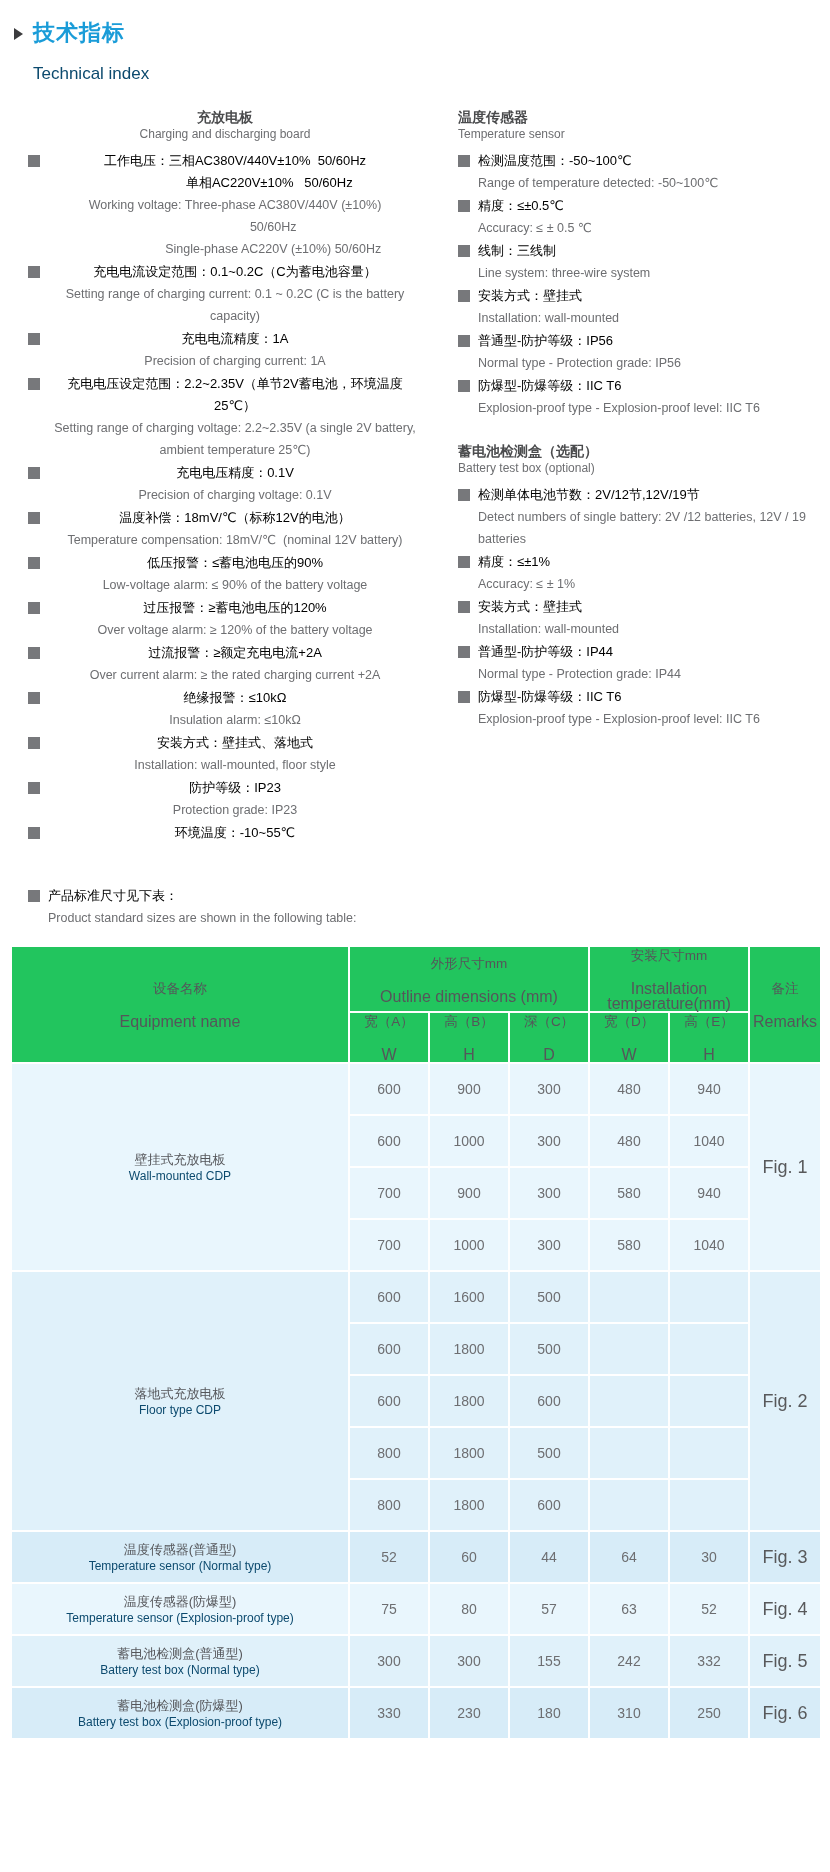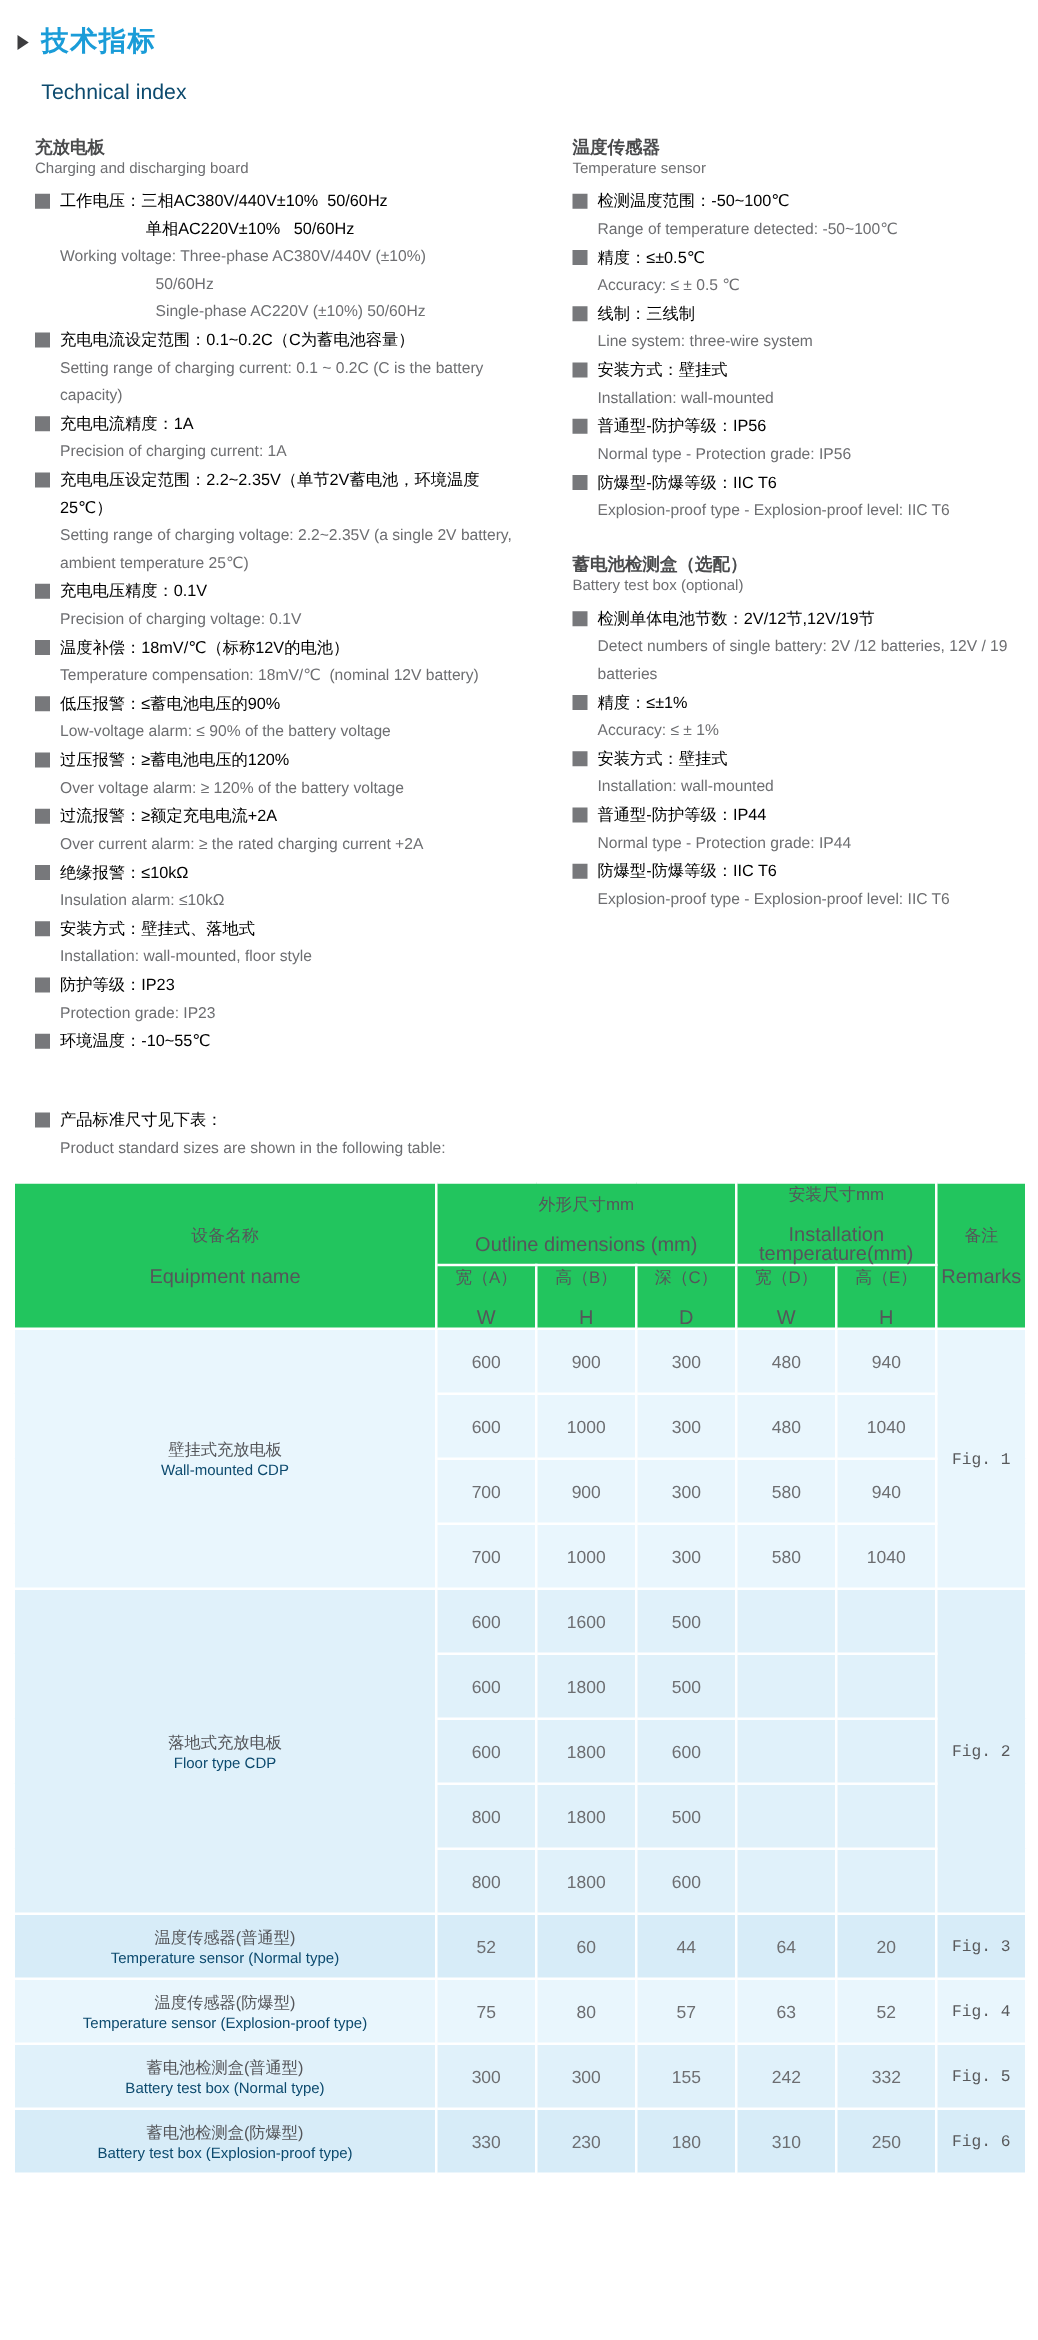--- a/index.html
+++ b/index.html
@@ -15,21 +15,21 @@
     width:0; height:0; margin:8px 10px 0 0;
     border-left:9px solid #3c3c3e;
     border-top:6px solid transparent;
     border-bottom:6px solid transparent;
   }
   .title-cn { font-size:22px; font-weight:600; color:#1a9cd8; letter-spacing:1px; line-height:26px; }
   .title-en { font-size:17px; color:#0c4a6e; margin-top:18px; }
 
   
   .columns { display:flex; margin:24px 0 0 28px; }
-  .col-left  { width:394px; }
+  .col-left  { width:394px;text-align:center; }
   .col-right { width:372px; margin-left:36px; }
   .sec-head { margin-bottom:8px; }
   .sec-cn { font-size:14px; font-weight:bold; color:#4a4b4d; line-height:18px; }
   .sec-en { font-size:12px; color:#6d6e71; line-height:16px; }
   .specs { list-style:none; }
   .spec { display:flex; align-items:flex-start; margin-bottom:1px; }
   .bullet {
     flex:0 0 auto; width:12px; height:12px; background:#77787b;
     margin:5px 8px 0 0;
   }
@@ -50,21 +50,21 @@
   }
   thead th { background:#22c55e; color:#55565a; }
   .th-cn { font-size:13.5px; line-height:18px; }
   .th-en { font-size:16px; line-height:15px;margin-top:16px; }
   tr.head-1 { height:44px; }
   tr.head-2 { height:38px; }
   tbody tr { height:52px; }
   td { color:#6d6e71; font-size:14px; }
   .name-cell .cell-cn { font-size:13px; color:#55565a; line-height:17px; }
   .name-cell .cell-en { font-size:12px; color:#0c4a6e; line-height:16px; }
-  .remark-cell { font-size:13px; color:#58595b;font-family:Liberation Mono, monospace; }
+  .remark-cell { font-size:18px; color:#58595b; }
   .bg-l { background:#e9f6fd; }
   .bg-m { background:#e0f1fa; }
   .bg-d { background:#d7ecf8; }
 </style>
 </head>
 <body>
 
 <div class="title-block">
   <span class="tri"></span>
   <div>
@@ -417,21 +417,21 @@
 
       <tr>
         <td class="name-cell bg-d">
           <div class="cell-cn">温度传感器(普通型)</div>
           <div class="cell-en">Temperature sensor (Normal type)</div>
         </td>
         <td class="bg-d">52</td>
         <td class="bg-d">60</td>
         <td class="bg-d">44</td>
         <td class="bg-d">64</td>
-        <td class="bg-d">20</td>
+        <td class="bg-d">30</td>
         <td class="remark-cell bg-d">Fig. 3</td>
       </tr>
       <tr>
         <td class="name-cell bg-l">
           <div class="cell-cn">温度传感器(防爆型)</div>
           <div class="cell-en">Temperature sensor (Explosion-proof type)</div>
         </td>
         <td class="bg-l">75</td>
         <td class="bg-l">80</td>
         <td class="bg-l">57</td>

